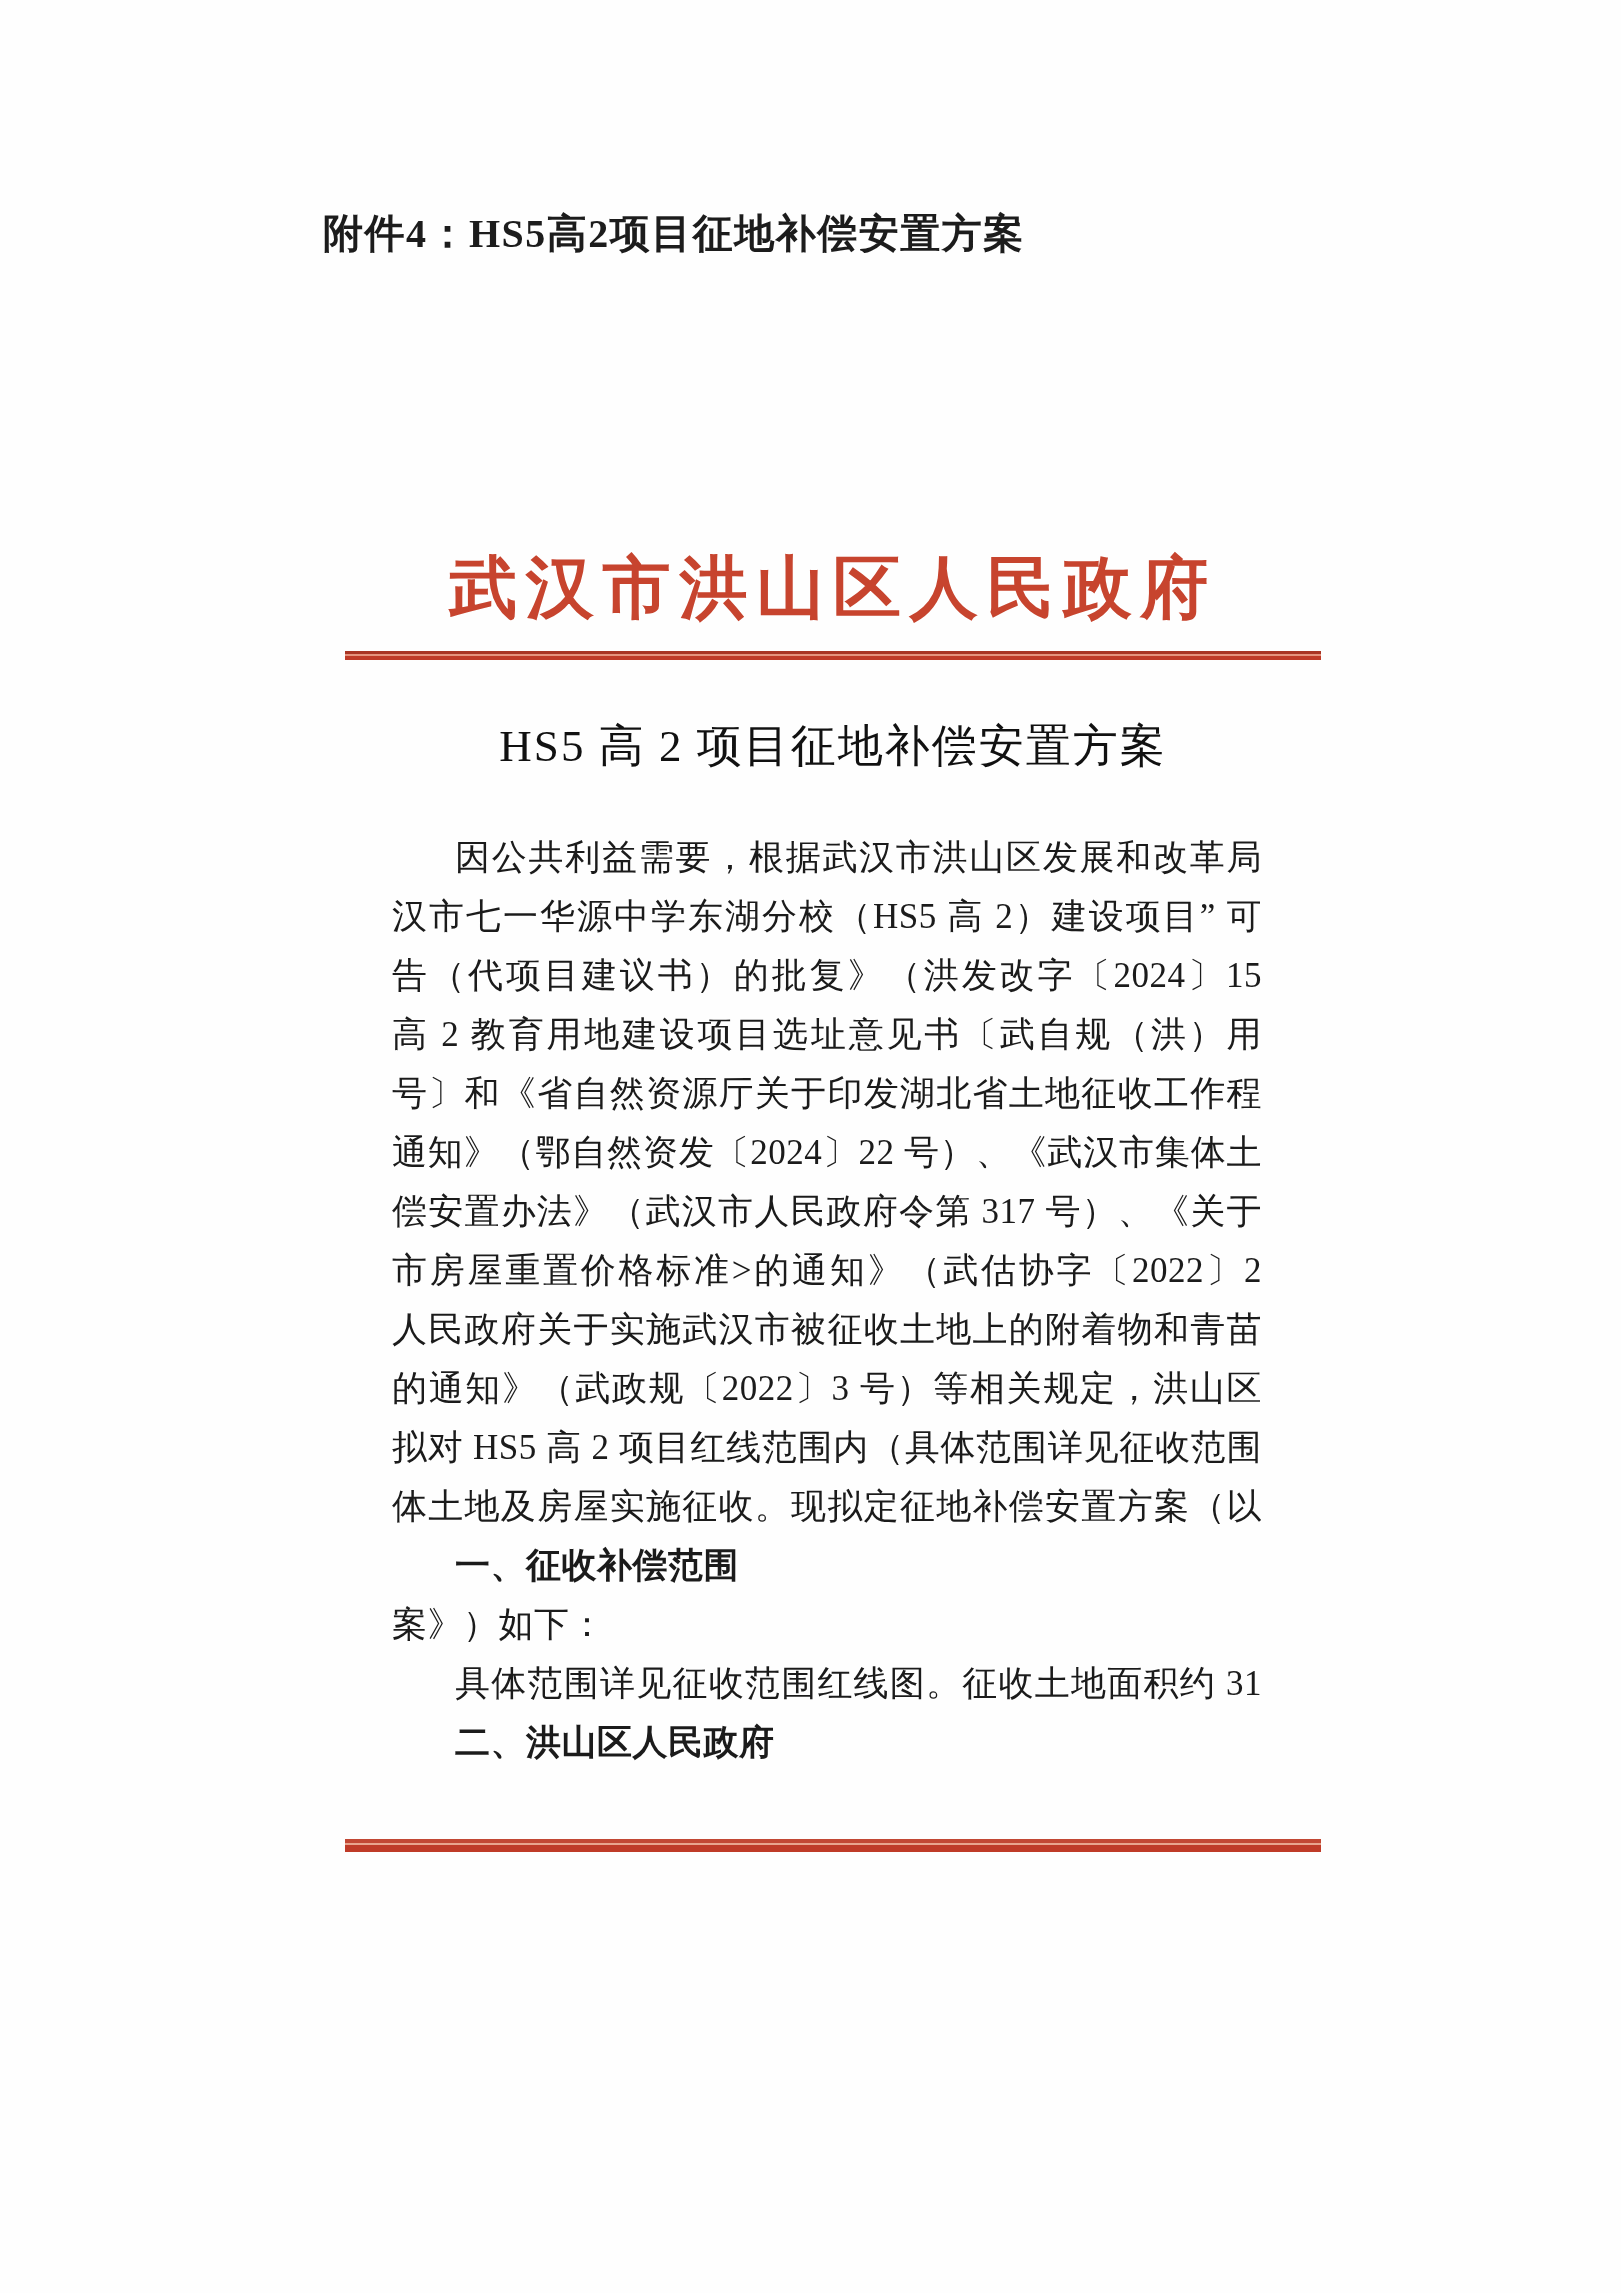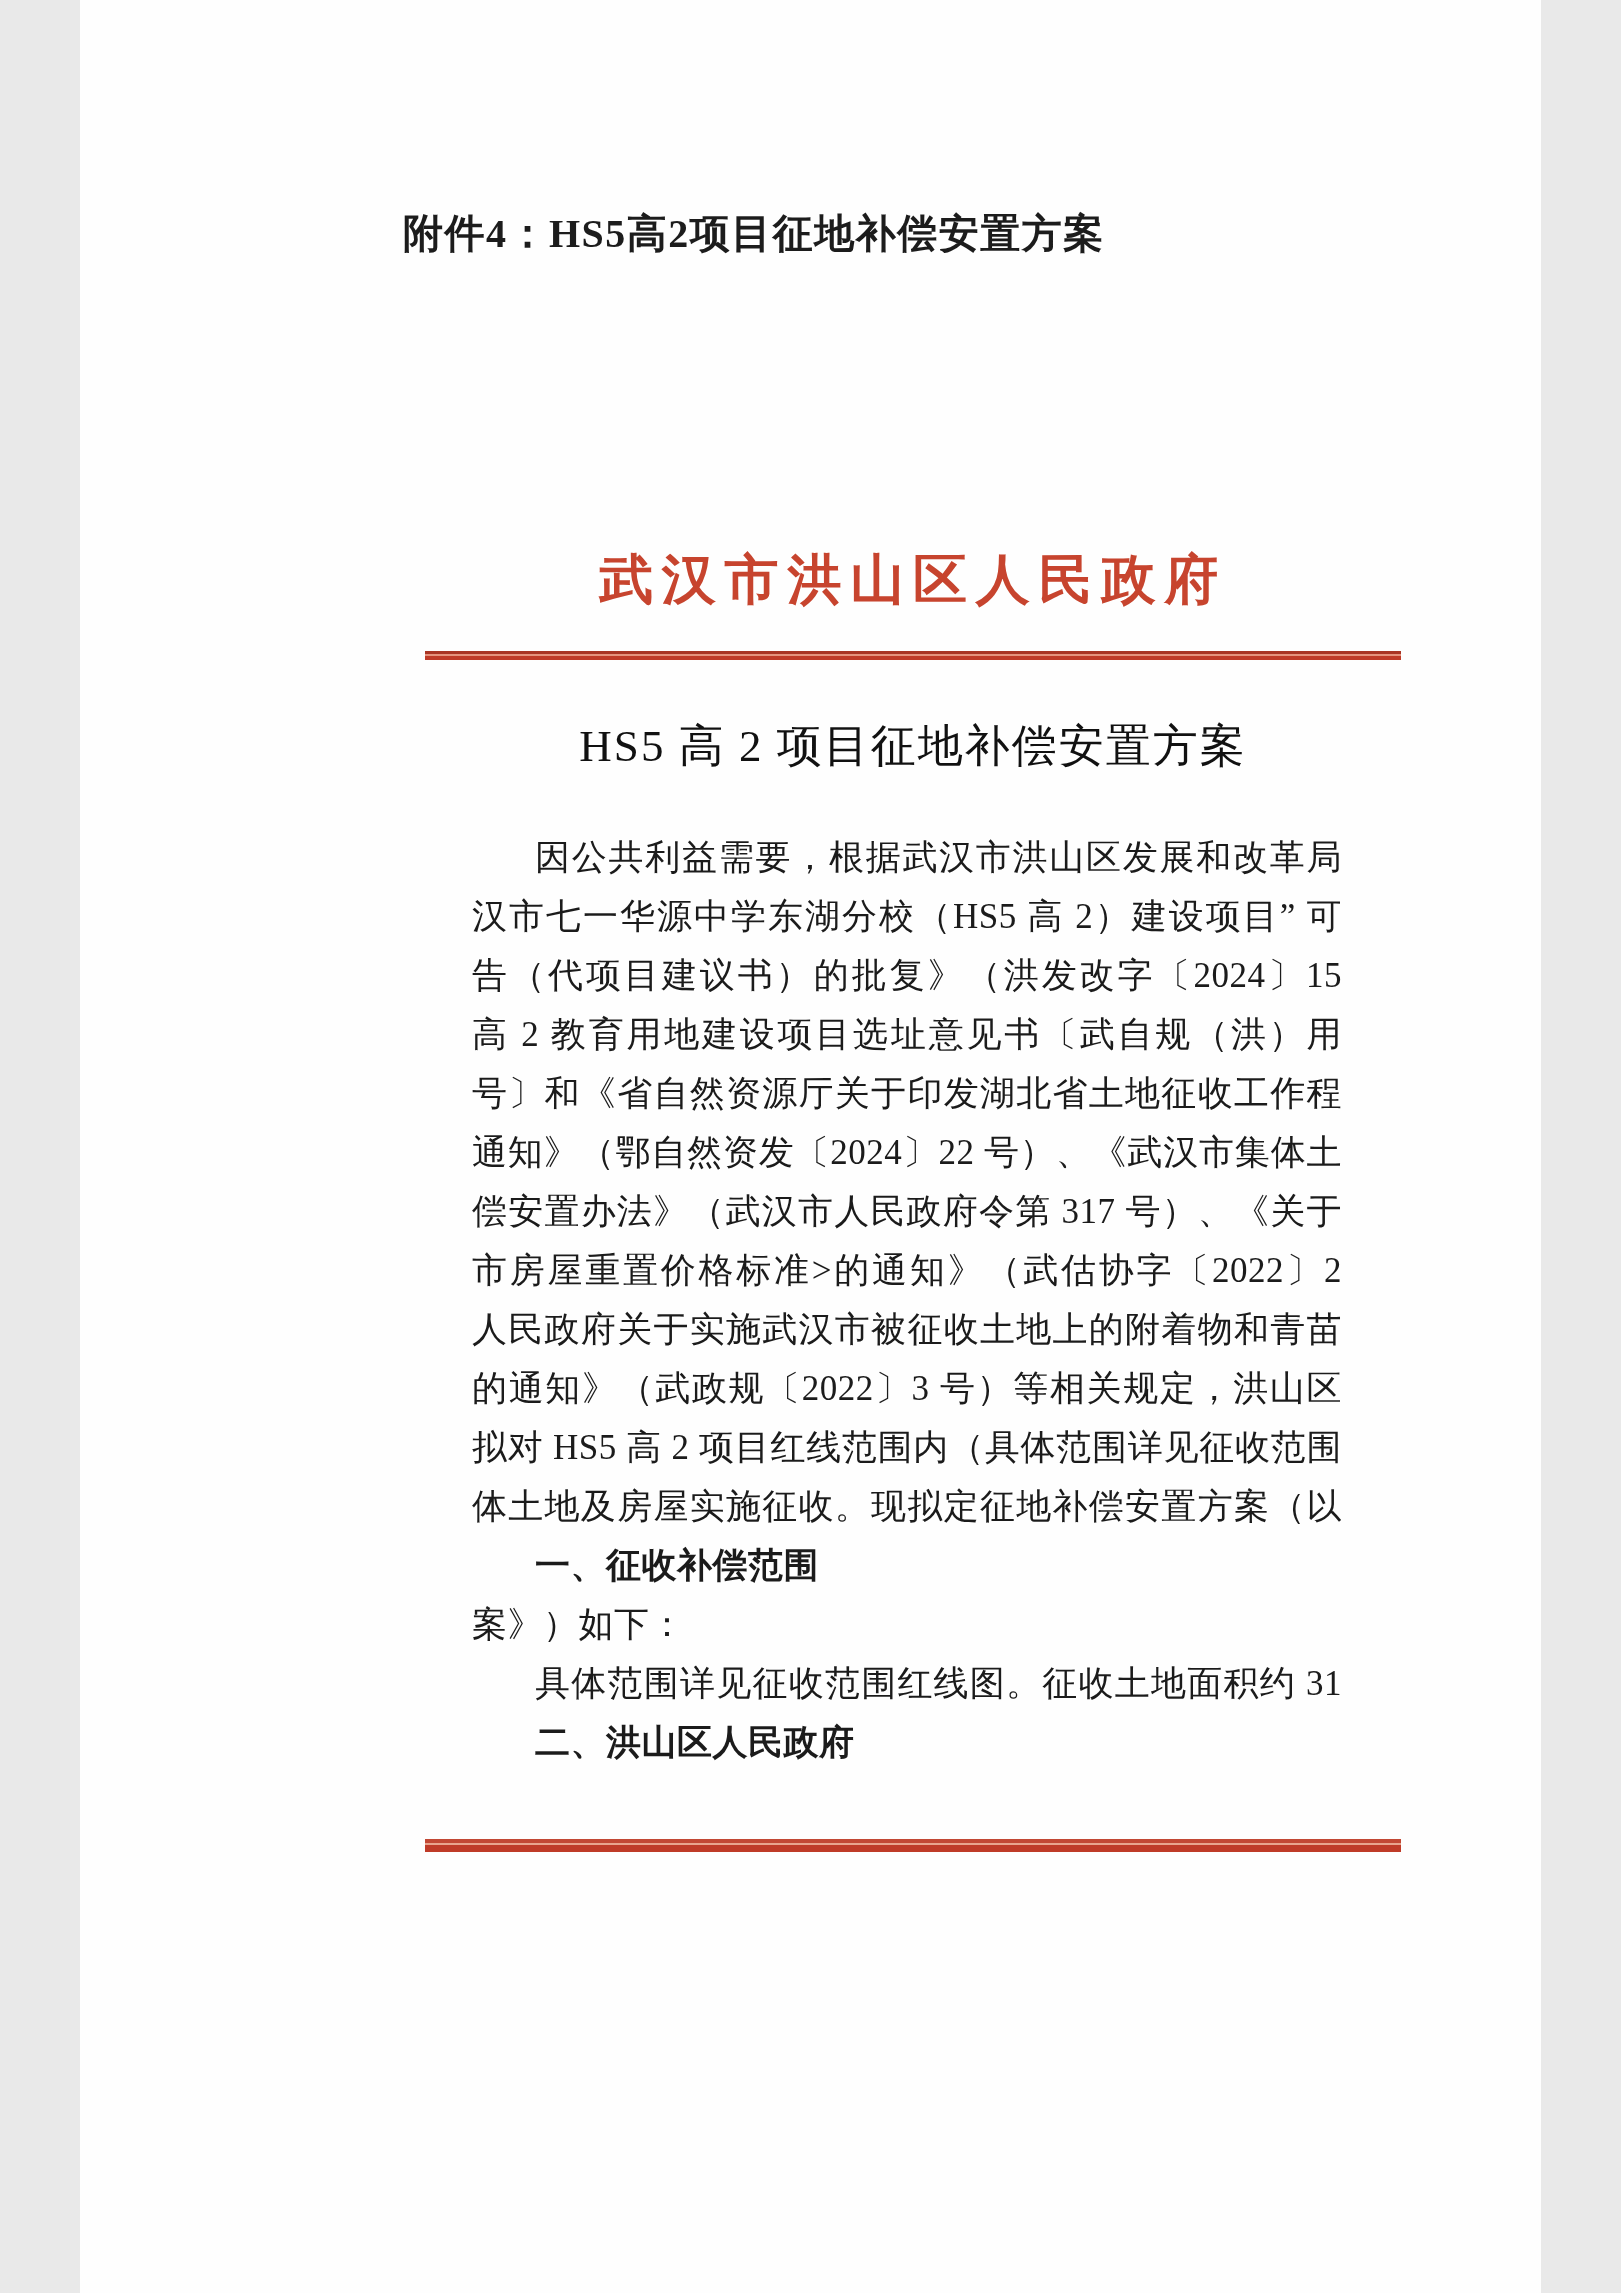--- a/index.html
+++ b/index.html
@@ -2,21 +2,21 @@
 <html style="--header-red: #c7442e; --rule-red: #bf3b28;"><head>
 <meta charset="utf-8">
 <style>
   html, body {
     margin: 0;
     padding: 0;
     background: #e9e9e9;
   }
   .page {
     position: relative;
-    width: 1461px;
+    width: 1621px;
     height: 2294px;
     margin: 0 auto;
     background: #fefefe;
     overflow: hidden;
     font-family: "Liberation Serif", "DejaVu Serif", serif;
     color: #1a1a1a;
   }
   .attachment-title {
     position: absolute;
     left: 323px;
@@ -26,21 +26,21 @@
     letter-spacing: 1.5px;
     color: #1c1c1c;
     white-space: nowrap;
   }
   .agency-name {
     position: absolute;
     left: 345px;
     top: 551px;
     width: 976px;
     text-align: center;
-    font-size: 54px;
+    font-size: 68px;
     line-height: 1.1;
     font-weight: bold;
     letter-spacing: 8.8px;
     color: var(--header-red, #c7442e);
     white-space: nowrap;
   }
   .rule {
     position: absolute;
     left: 345px;
     width: 976px;

